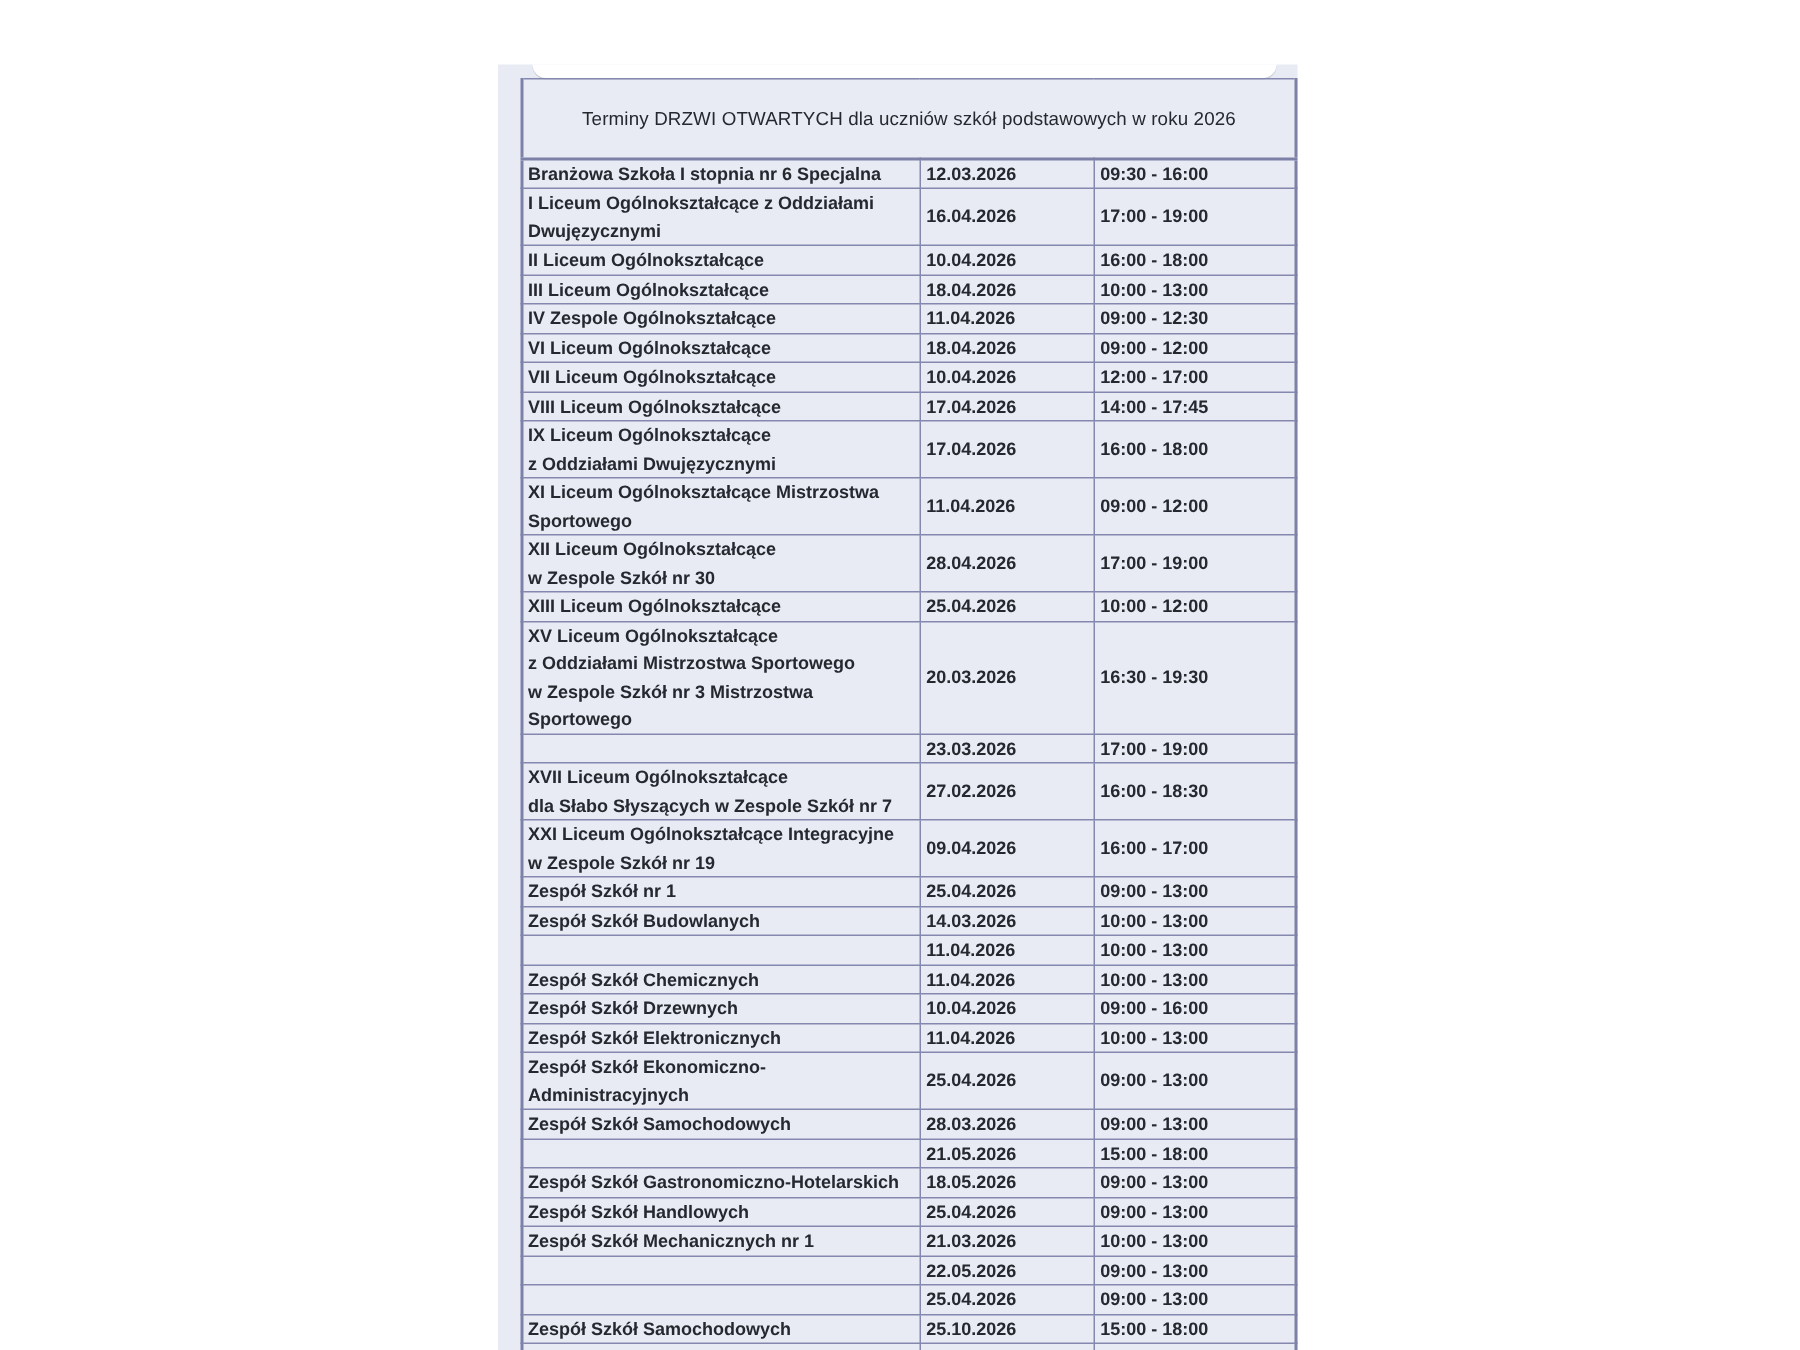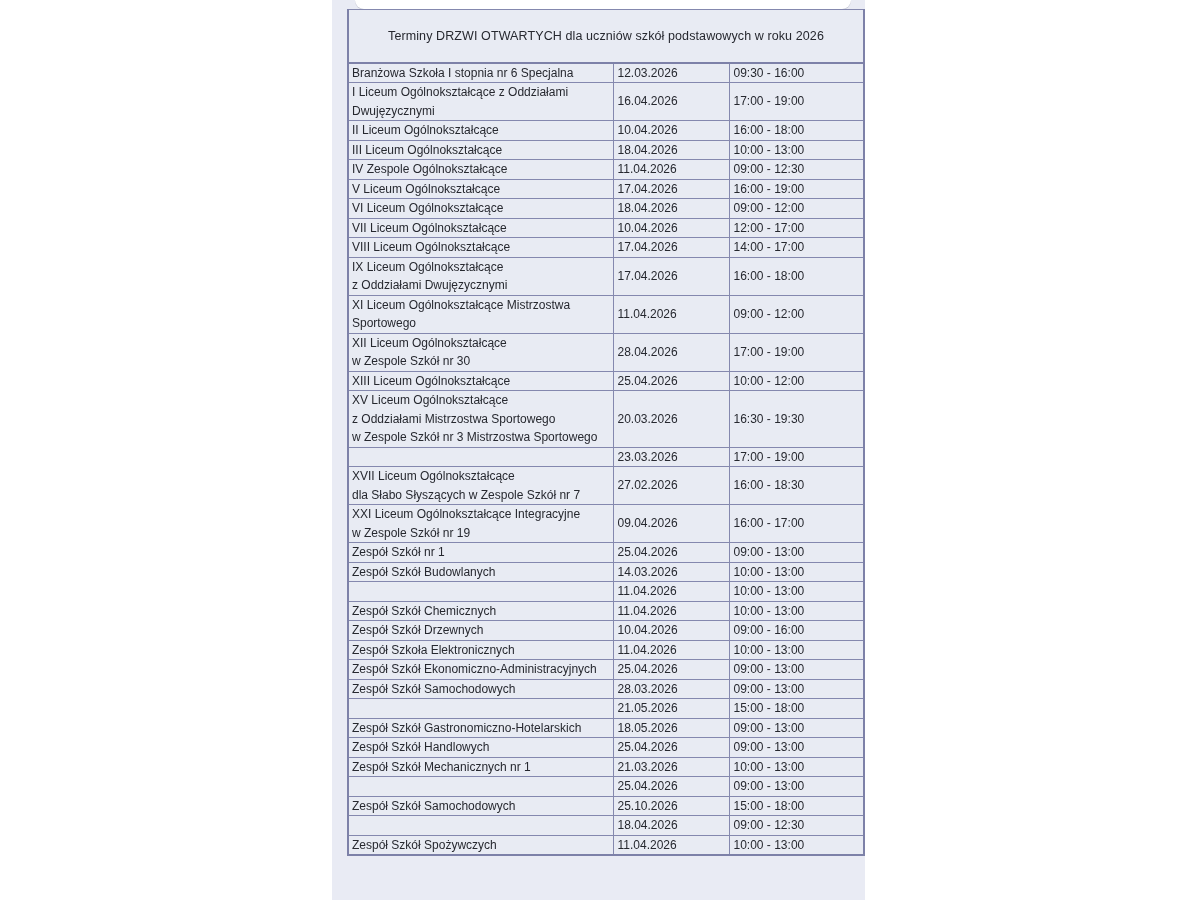--- a/index.html
+++ b/index.html
@@ -6,39 +6,39 @@
     --page-bg:#ffffff;
     --strip-bg:#e9ebf4;
     --cell-bg:#e8ebf3;
     --border-color:#8488ae;
     --border-outer:#7d81a8;
     --text-color:#26282f;
   }
   *{margin:0;padding:0;box-sizing:border-box;}
   html,body{width:1200px;height:900px;background:var(--page-bg);overflow:hidden;
     font-family:"Liberation Sans", sans-serif;color:var(--text-color);}
-  .stage{position:relative;width:1200px;height:824px;background:var(--page-bg);}
+  .stage{position:relative;width:1200px;height:824px;background:var(--page-bg);margin-top:43px;}
   .strip{position:absolute;left:332px;top:0;width:533px;height:900px;background:var(--strip-bg);}
   .topbar{position:absolute;left:355px;top:0;width:496px;height:9px;background:#ffffff;
     border-radius:0 0 9px 9px;box-shadow:0 1px 0 rgba(120,120,140,0.25);}
   table.schedule{position:absolute;left:347px;top:9px;width:516px;
     border-collapse:collapse;table-layout:fixed;
     border:2px solid var(--border-outer);border-top:1px solid #a7aac6;}
   table.schedule col.c-school{width:265px;}
   table.schedule col.c-date{width:116px;}
   table.schedule col.c-hours{width:135px;}
   td{border:1px solid var(--border-color);background:var(--cell-bg);
     font-size:12px;line-height:18.5px;vertical-align:middle;
     white-space:pre-line;overflow:hidden;}
   td.title-cell{height:53px;text-align:center;font-size:12.5px;letter-spacing:0.1px;
     border-bottom:2px solid var(--border-outer);}
   td.school{padding:0 4px 0 3px;}
   td.date{padding:0 4px;}
   td.hours{padding:0 4px;}
-  tr.data-row{height:19.5px;}
+  tr.data-row{height:19.5px;font-weight:bold;}
 </style>
 </head>
 <body>
 
 <div class="stage">
   <div class="strip"></div>
   <div class="topbar"></div>
 
   <table class="schedule">
     <colgroup>
@@ -76,42 +76,37 @@
       <td class="date">18.04.2026</td>
       <td class="hours">10:00 - 13:00</td>
     </tr>
 
     <tr class="data-row">
       <td class="school">IV Zespole Ogólnokształcące</td>
       <td class="date">11.04.2026</td>
       <td class="hours">09:00 - 12:30</td>
     </tr>
 
-    <tr class="data-row">
-      <td class="school">V Liceum Ogólnokształcące</td>
-      <td class="date">17.04.2026</td>
-      <td class="hours">16:00 - 19:00</td>
-    </tr>
 
     <tr class="data-row">
       <td class="school">VI Liceum Ogólnokształcące</td>
       <td class="date">18.04.2026</td>
       <td class="hours">09:00 - 12:00</td>
     </tr>
 
     <tr class="data-row">
       <td class="school">VII Liceum Ogólnokształcące</td>
       <td class="date">10.04.2026</td>
       <td class="hours">12:00 - 17:00</td>
     </tr>
 
     <tr class="data-row">
       <td class="school">VIII Liceum Ogólnokształcące</td>
       <td class="date">17.04.2026</td>
-      <td class="hours">14:00 - 17:00</td>
+      <td class="hours">14:00 - 17:45</td>
     </tr>
 
     <tr class="data-row">
       <td class="school">IX Liceum Ogólnokształcące
 z Oddziałami Dwujęzycznymi</td>
       <td class="date">17.04.2026</td>
       <td class="hours">16:00 - 18:00</td>
     </tr>
 
     <tr class="data-row">
@@ -186,21 +181,21 @@
       <td class="hours">10:00 - 13:00</td>
     </tr>
 
     <tr class="data-row">
       <td class="school">Zespół Szkół Drzewnych</td>
       <td class="date">10.04.2026</td>
       <td class="hours">09:00 - 16:00</td>
     </tr>
 
     <tr class="data-row">
-      <td class="school">Zespół Szkoła Elektronicznych</td>
+      <td class="school">Zespół Szkół Elektronicznych</td>
       <td class="date">11.04.2026</td>
       <td class="hours">10:00 - 13:00</td>
     </tr>
 
     <tr class="data-row">
       <td class="school">Zespół Szkół Ekonomiczno-Administracyjnych</td>
       <td class="date">25.04.2026</td>
       <td class="hours">09:00 - 13:00</td>
     </tr>
 
@@ -227,20 +222,25 @@
       <td class="date">25.04.2026</td>
       <td class="hours">09:00 - 13:00</td>
     </tr>
 
     <tr class="data-row">
       <td class="school">Zespół Szkół Mechanicznych nr 1</td>
       <td class="date">21.03.2026</td>
       <td class="hours">10:00 - 13:00</td>
     </tr>
 
+    <tr class="data-row">
+      <td class="school"></td>
+      <td class="date">22.05.2026</td>
+      <td class="hours">09:00 - 13:00</td>
+    </tr>
 
 
     <tr class="data-row">
       <td class="school"></td>
       <td class="date">25.04.2026</td>
       <td class="hours">09:00 - 13:00</td>
     </tr>
 
     <tr class="data-row">
       <td class="school">Zespół Szkół Samochodowych</td>

